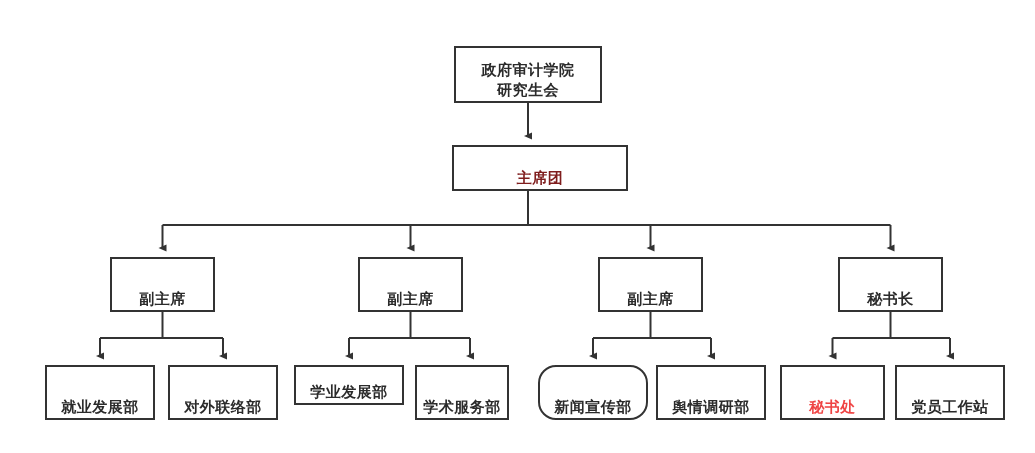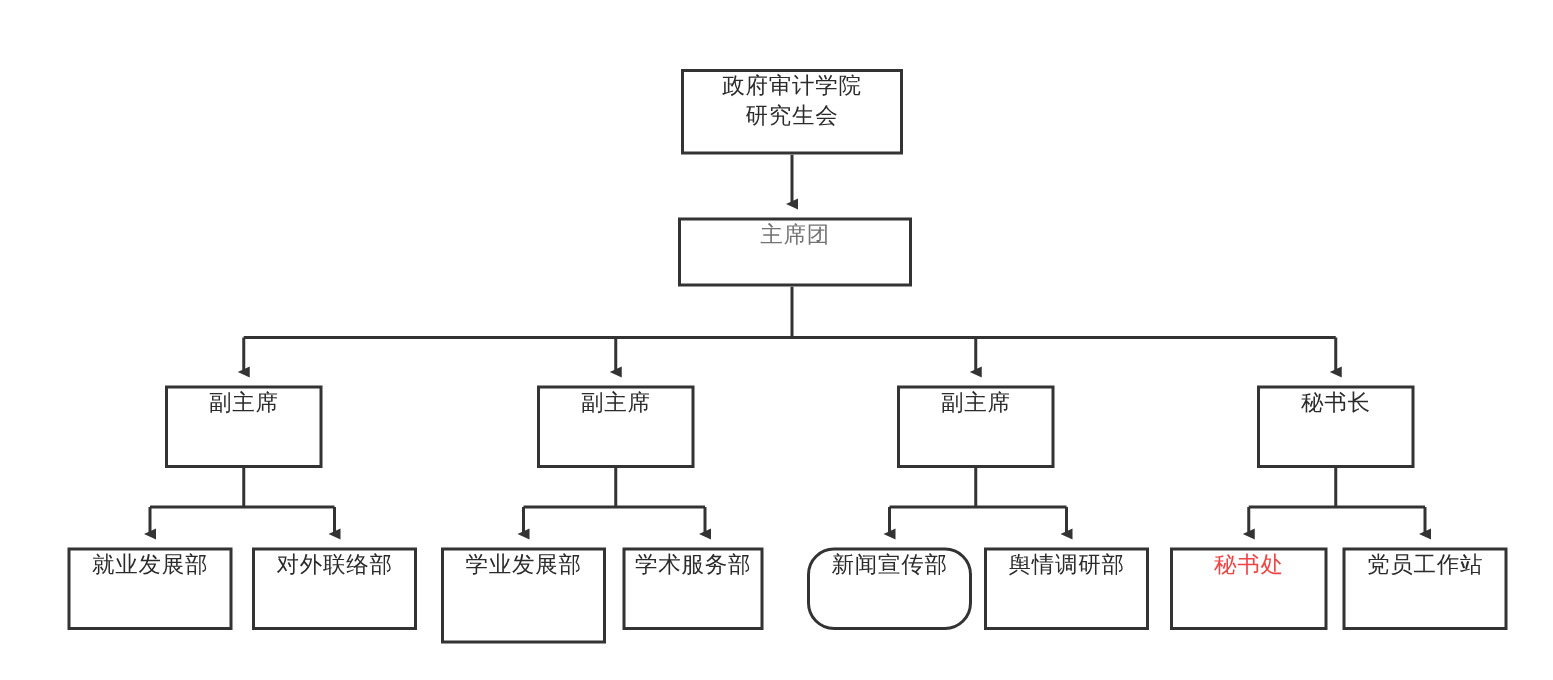--- a/index.html
+++ b/index.html
@@ -24,25 +24,25 @@
     width: 1035px;
     height: 453px;
     pointer-events: none;
   }
   .node {
     position: absolute;
     box-sizing: border-box;
     background: #ffffff;
     border: 2px solid #14b8a6;
     display: flex;
-    align-items: flex-start;
+    align-items: flex-end;
     justify-content: center;
     text-align: center;
     color: #2b2b2b;
-    font-weight: 400;
+    font-weight: 700;
     line-height: 1.32;
     letter-spacing: 0.5px;
   }
   .node-label {
     display: block;
     white-space: pre-line;
   }
   .level-root   { font-size: 15px; }
   .level-exec   { font-size: 15px; }
   .level-vice   { font-size: 15px; }
@@ -84,21 +84,21 @@
         <path d="M832.5,338 L832.5,356" marker-end="url(#arrowhead)"></path>
         <path d="M950,338 L950,356" marker-end="url(#arrowhead)"></path>
       </g>
   </svg>
 
   <div class="node level-root" style="left: 454px; top: 46px; width: 148px; height: 57px; border-color: rgb(51, 51, 51); color: rgb(43, 43, 43);">
     <span class="node-label">政府审计学院
 研究生会</span>
   </div>
 
-  <div class="node level-exec" style="left: 452px; top: 145px; width: 156px; height: 46px; border-color: rgb(51, 51, 51); color: #737373;">
+  <div class="node level-exec" style="left: 452px; top: 145px; width: 176px; height: 46px; border-color: rgb(51, 51, 51); color: #7f1d1d;">
     <span class="node-label">主席团</span>
   </div>
 
   <div class="node level-vice" style="left: 110px; top: 257px; width: 105px; height: 55px; border-color: rgb(51, 51, 51); color: rgb(43, 43, 43);">
     <span class="node-label">副主席</span>
   </div>
   <div class="node level-vice" style="left: 358px; top: 257px; width: 105px; height: 55px; border-color: rgb(51, 51, 51); color: rgb(43, 43, 43);">
     <span class="node-label">副主席</span>
   </div>
   <div class="node level-vice" style="left: 598px; top: 257px; width: 105px; height: 55px; border-color: rgb(51, 51, 51); color: rgb(43, 43, 43);">
@@ -107,21 +107,21 @@
   <div class="node level-dept" style="left: 45px; top: 365px; width: 110px; height: 55px; border-color: rgb(51, 51, 51); color: rgb(43, 43, 43);">
     <span class="node-label">就业发展部</span>
   </div>
 
   <div class="node level-vice" style="left: 838px; top: 257px; width: 105px; height: 55px; border-color: rgb(51, 51, 51); color: rgb(43, 43, 43);">
     <span class="node-label">秘书长</span>
   </div>
   <div class="node level-dept" style="left: 168px; top: 365px; width: 110px; height: 55px; border-color: rgb(51, 51, 51); color: rgb(43, 43, 43);">
     <span class="node-label">对外联络部</span>
   </div>
-  <div class="node level-dept" style="left: 294px; top: 365px; width: 110px; height: 64px; border-color: rgb(51, 51, 51); color: rgb(43, 43, 43);">
+  <div class="node level-dept" style="left: 294px; top: 365px; width: 110px; height: 40px; border-color: rgb(51, 51, 51); color: rgb(43, 43, 43);">
     <span class="node-label">学业发展部</span>
   </div>
   <div class="node level-dept" style="left: 415px; top: 365px; width: 94px; height: 55px; border-color: rgb(51, 51, 51); color: rgb(43, 43, 43);">
     <span class="node-label">学术服务部</span>
   </div>
   <div class="node level-dept" style="left: 538px; top: 365px; width: 110px; height: 55px; border-color: rgb(51, 51, 51); color: rgb(43, 43, 43); border-radius: 18px;">
     <span class="node-label">新闻宣传部</span>
   </div>
   <div class="node level-dept" style="left: 656px; top: 365px; width: 110px; height: 55px; border-color: rgb(51, 51, 51); color: rgb(43, 43, 43);">
     <span class="node-label">舆情调研部</span>

